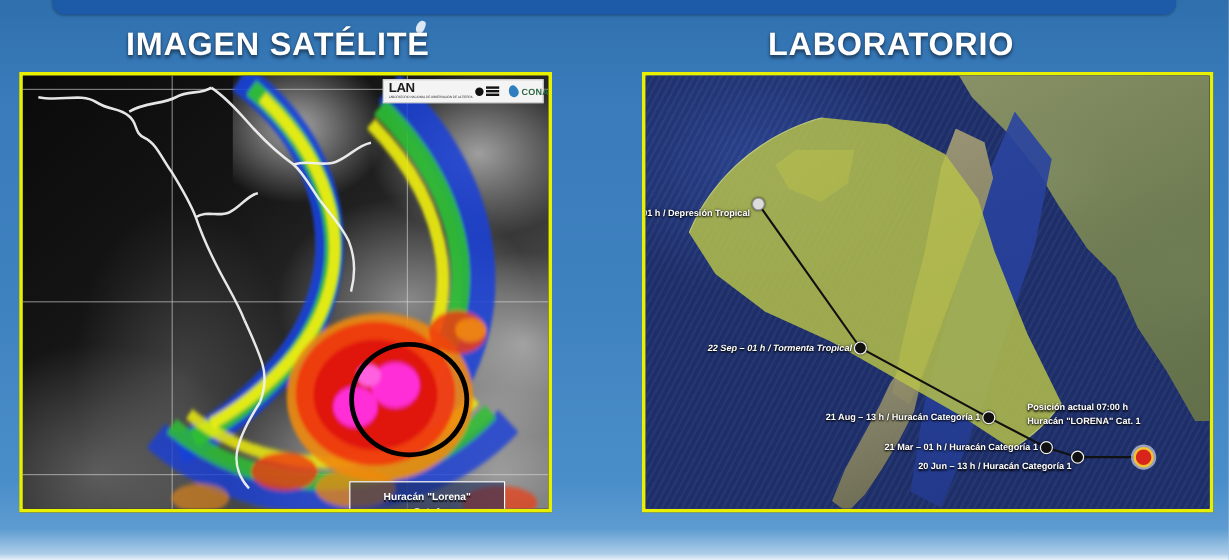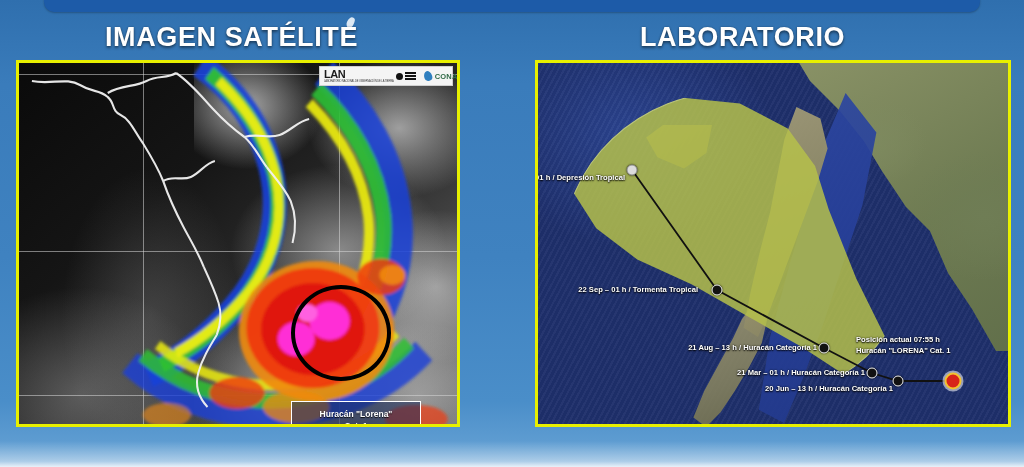--- a/index.html
+++ b/index.html
@@ -329,30 +329,30 @@
     <div class="cone"></div>
 
     <svg class="track-svg" viewBox="0 0 470 361" preserveAspectRatio="none">
       <path d="M415 318 L360 318 L334 310 L286 285 L179 227 L94 107" stroke="#111111" stroke-width="1.8" fill="none"></path>
     </svg>
 
     <div class="tp faded" style="left:94px;top:107px;"></div>
     <div class="tp-label" style="left:94px;top:115px;">23 Sep – 01 h / Depresión Tropical</div>
 
     <div class="tp" style="left:179px;top:227px;"></div>
-    <div class="tp-label" style="left:167px;top:227px;">22 Sep – 01 h / Tormenta Tropical</div>
+    <div class="tp-label" style="left:179px;top:227px;font-style:italic;">22 Sep – 01 h / Tormenta Tropical</div>
 
     <div class="tp" style="left:286px;top:285px;"></div>
     <div class="tp-label" style="left:286px;top:285px;">21 Aug – 13 h / Huracán Categoría 1</div>
 
     <div class="tp" style="left:334px;top:310px;"></div>
     <div class="tp-label" style="left:334px;top:310px;">21 Mar – 01 h / Huracán Categoría 1</div>
 
     <div class="tp" style="left:360px;top:318px;"></div>
     <div class="tp-label" style="left:362px;top:326px;">20 Jun – 13 h / Huracán Categoría 1</div>
 
     <div class="tp current" style="left:415px;top:318px;"></div>
     <div class="tp-label two right" style="left:318px;top:282px;transform:translate(0,-50%);padding-left:0;text-align:left;">
-      <div>Posición actual 07:55 h</div>
+      <div>Posición actual 07:00 h</div>
       <div>Huracán "LORENA" Cat. 1</div>
     </div>
   </div>
 </div>
 
 </body></html>

